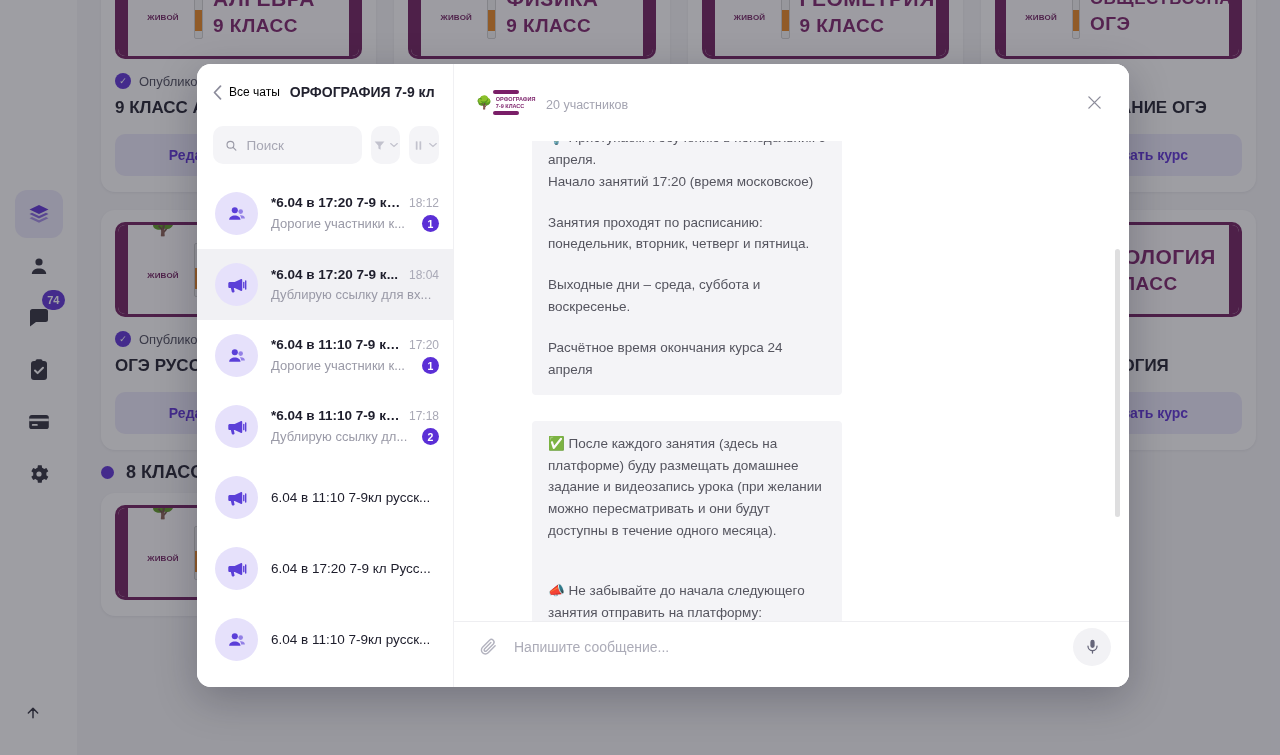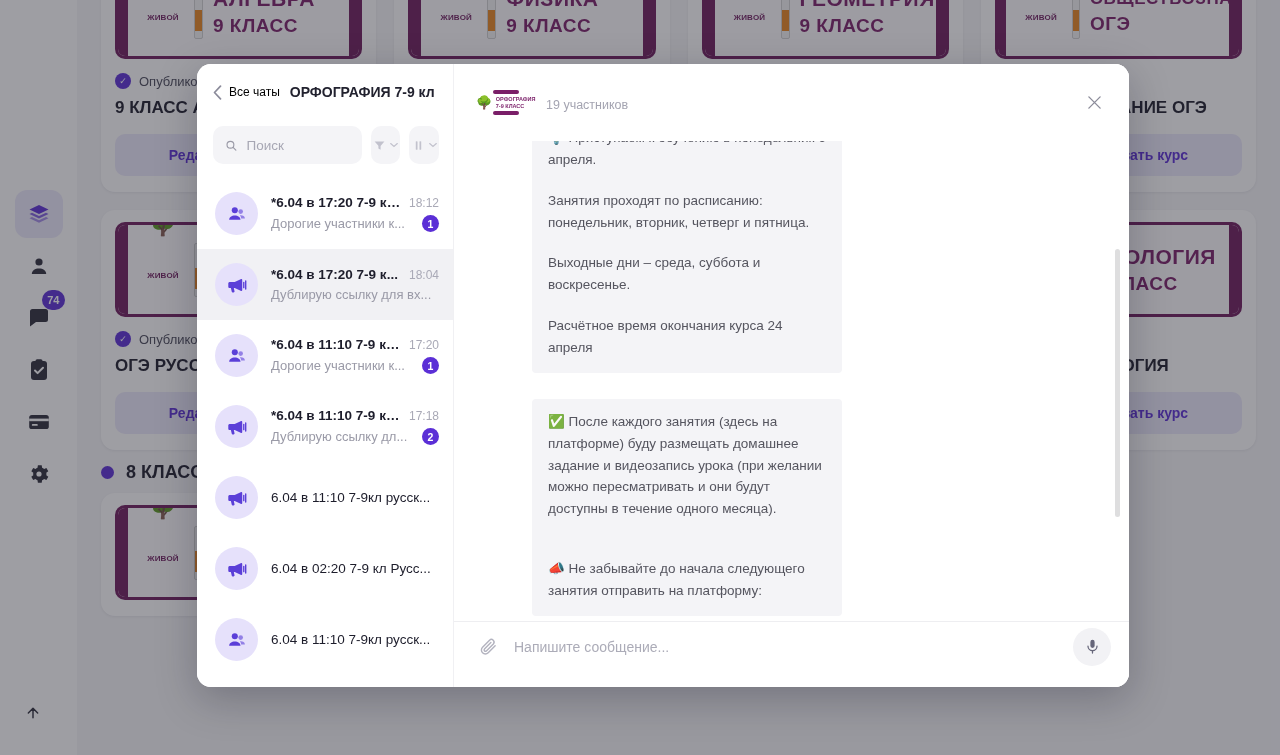--- a/index.html
+++ b/index.html
@@ -770,21 +770,21 @@
 
       <div class="chat-item">
         <div class="chat-avatar">
           <svg width="22" height="22" viewBox="0 0 24 24" fill="#5b3fd8">
             <path d="M2.5 10.2v3.6c0 .8.6 1.4 1.4 1.4h1.4l1 4.1c.1.5.5.8 1 .8h1c.6 0 1.1-.6 1-1.2l-.8-3.7h1L16 18.4c.7.5 1.7 0 1.7-.9V6.5c0-.9-1-1.4-1.7-.9l-6.5 3.2h-5c-.8 0-2 .6-2 1.4z"></path>
             <path d="M19.4 9.1v5.8M21.5 7.6v8.8" stroke="#5b3fd8" stroke-width="1.5" stroke-linecap="round" fill="none"></path>
           </svg>
         </div>
         <div class="chat-body">
           <div class="chat-line1">
-            <span class="chat-name plain">6.04 в 02:20 7-9 кл Русс...</span>
+            <span class="chat-name plain">6.04 в 17:20 7-9 кл Русс...</span>
           </div>
         </div>
       </div>
 
       <div class="chat-item">
         <div class="chat-avatar">
           <svg width="22" height="22" viewBox="0 0 24 24" fill="#5b3fd8">
             <circle cx="9.6" cy="8" r="3.3"></circle>
               <circle cx="16" cy="9.4" r="2.5" opacity=".6"></circle>
             <path d="M3.4 18.4c0-3 2.8-4.8 6.2-4.8s6.2 1.8 6.2 4.8z"></path>
@@ -809,34 +809,35 @@
         <div class="inner">
           <span class="mini-tree">🌳</span>
           <span>
             <span class="mini-txt" style="display:block">ОРФОГРАФИЯ</span>
             <span class="mini-txt" style="display:block">7-9 КЛАСС</span>
           </span>
         </div>
         <div class="cap"></div>
       </div>
       <div id="conv-head-text">
-        <div id="conv-sub">19 участников</div>
+        <div id="conv-sub">20 участников</div>
       </div>
       <button id="close-btn">
         <svg width="15" height="15" viewBox="0 0 16 16" fill="none" stroke="#8d8d9b" stroke-width="1.5" stroke-linecap="round">
           <path d="M2 2 14 14M14 2 2 14"></path>
         </svg>
       </button>
     </div>
 
     <div id="conv-scroll">
       <div id="msg-area">
 
         <div class="bubble top-clip">
           <p>💡 Приступаем к обучению в понедельник 6 апреля.</p>
+          <p>Начало занятий 17:20 (время московское)</p>
           <div class="spacer"></div>
           <p>Занятия проходят по расписанию: понедельник, вторник, четверг и пятница.</p>
           <div class="spacer"></div>
           <p>Выходные дни – среда, суббота и воскресенье.</p>
           <div class="spacer"></div>
           <p>Расчётное время окончания курса 24 апреля</p>
         </div>
 
         <div style="height:26px"></div>
 

